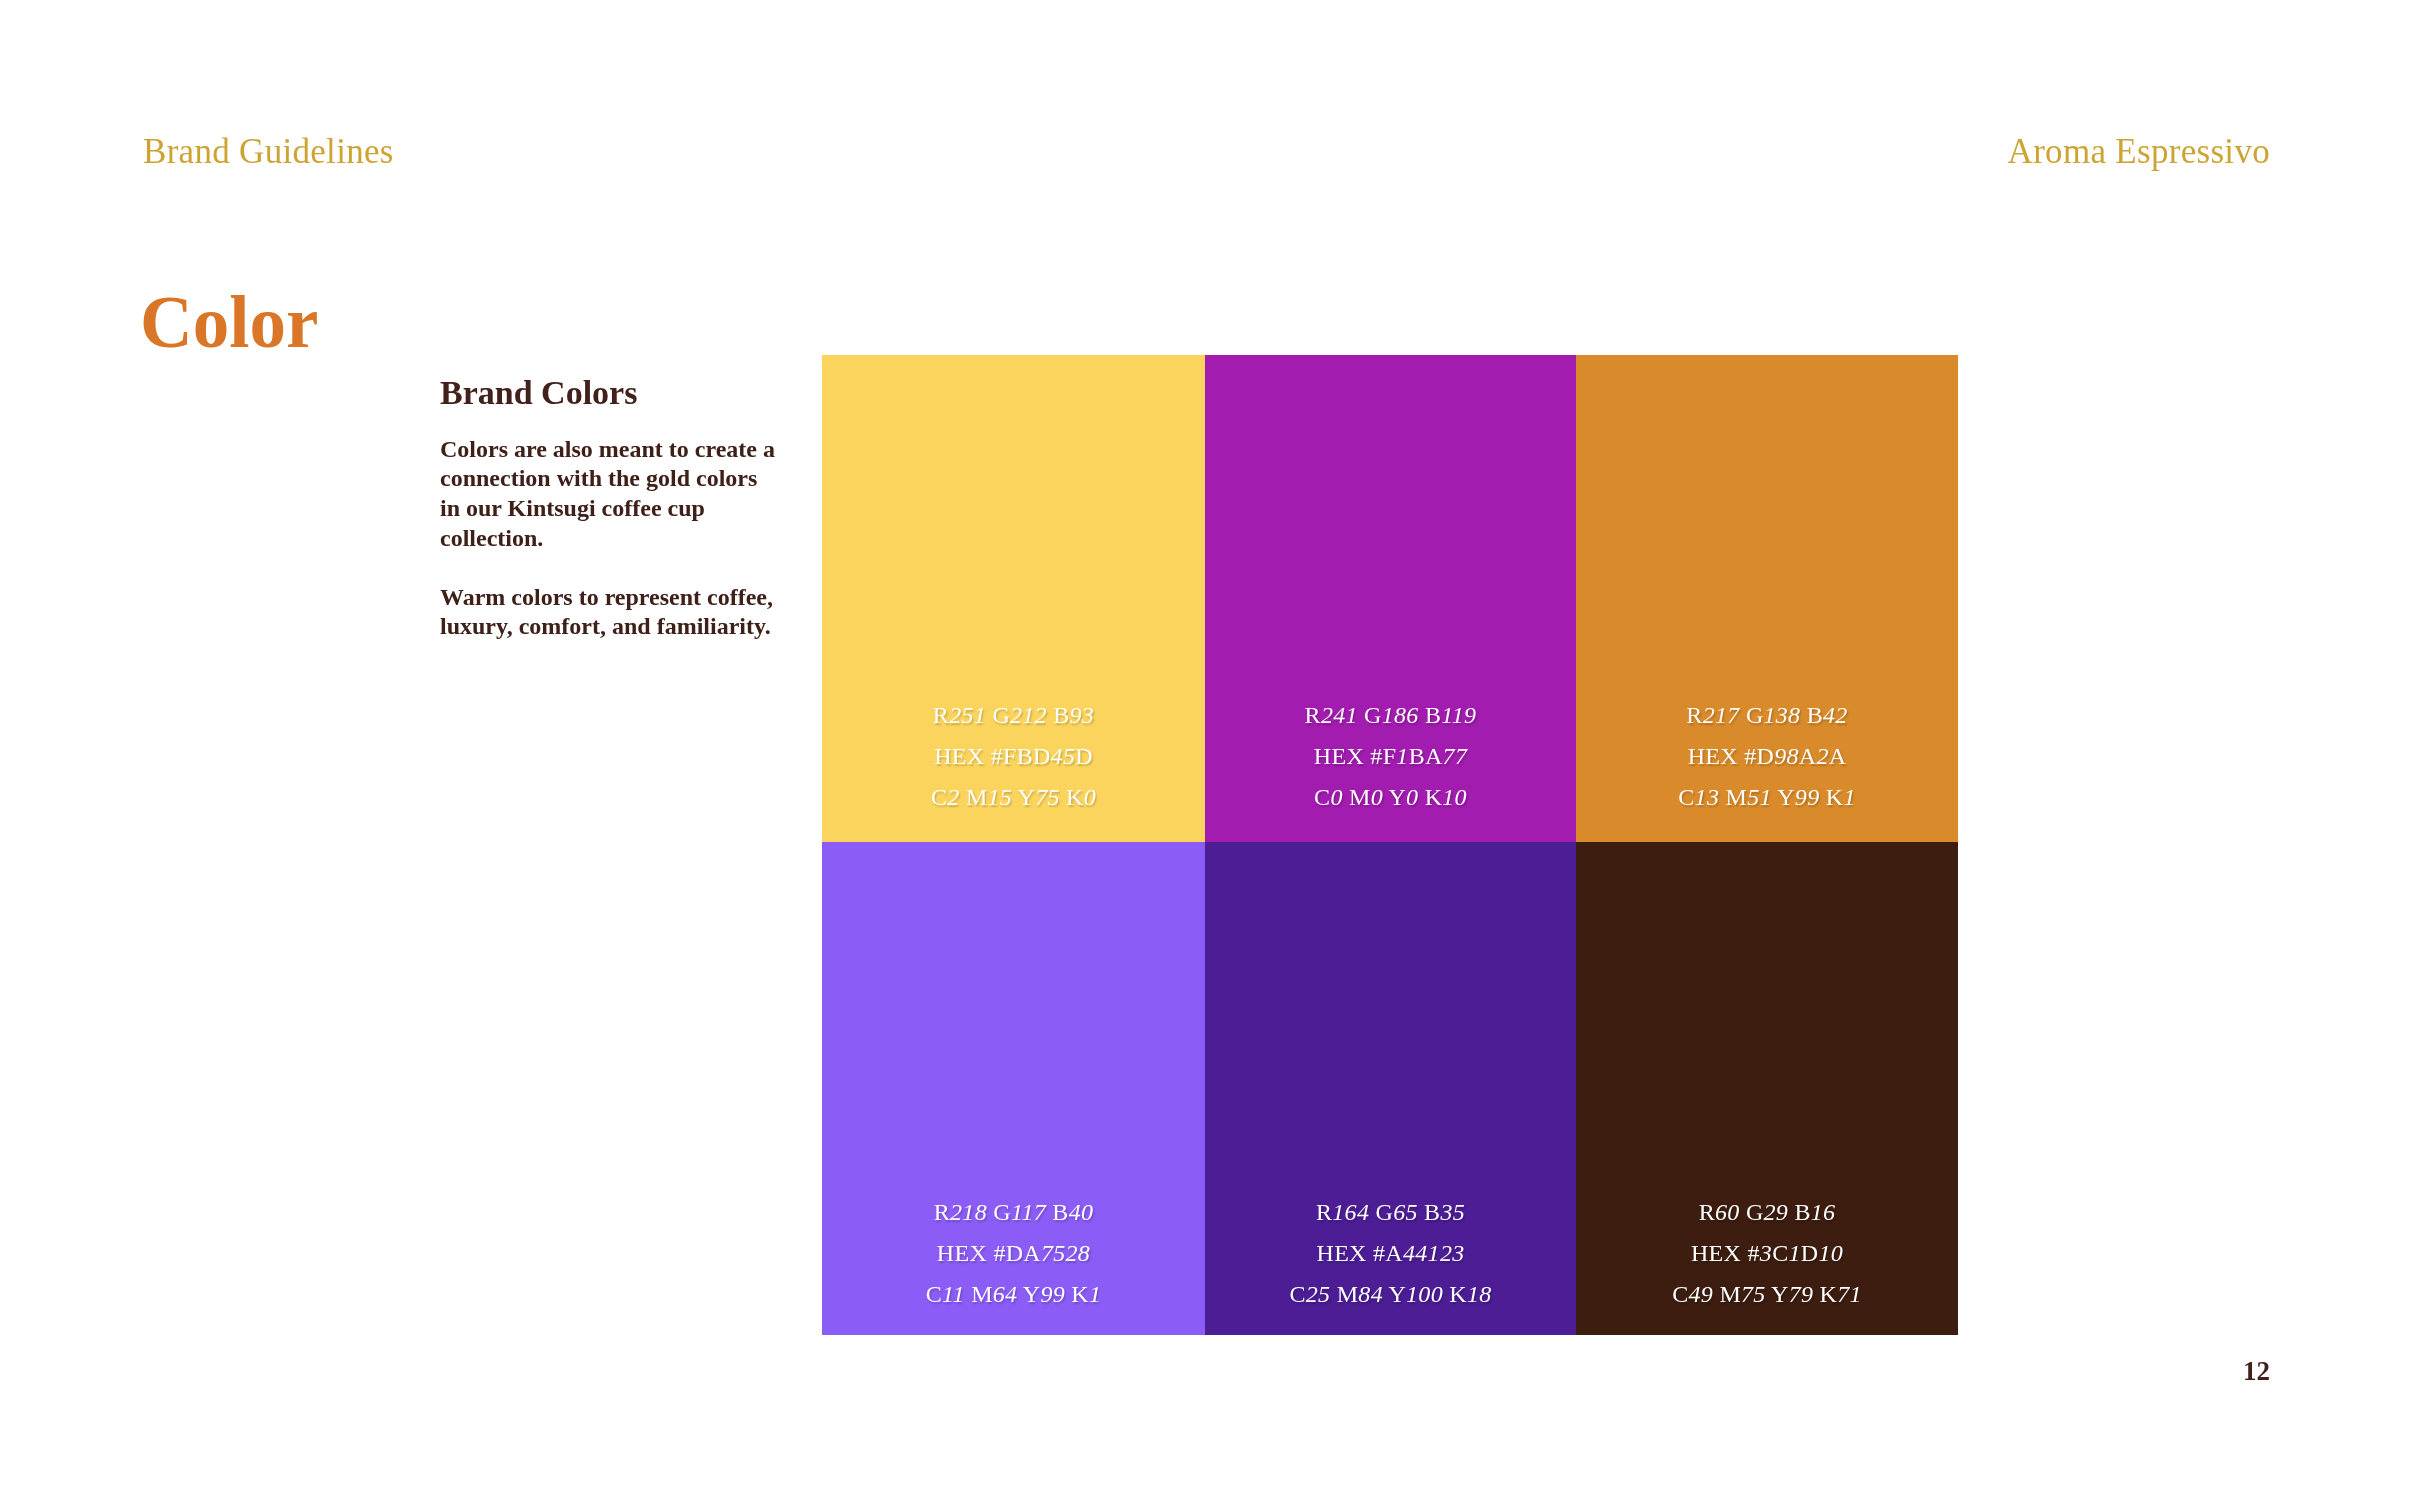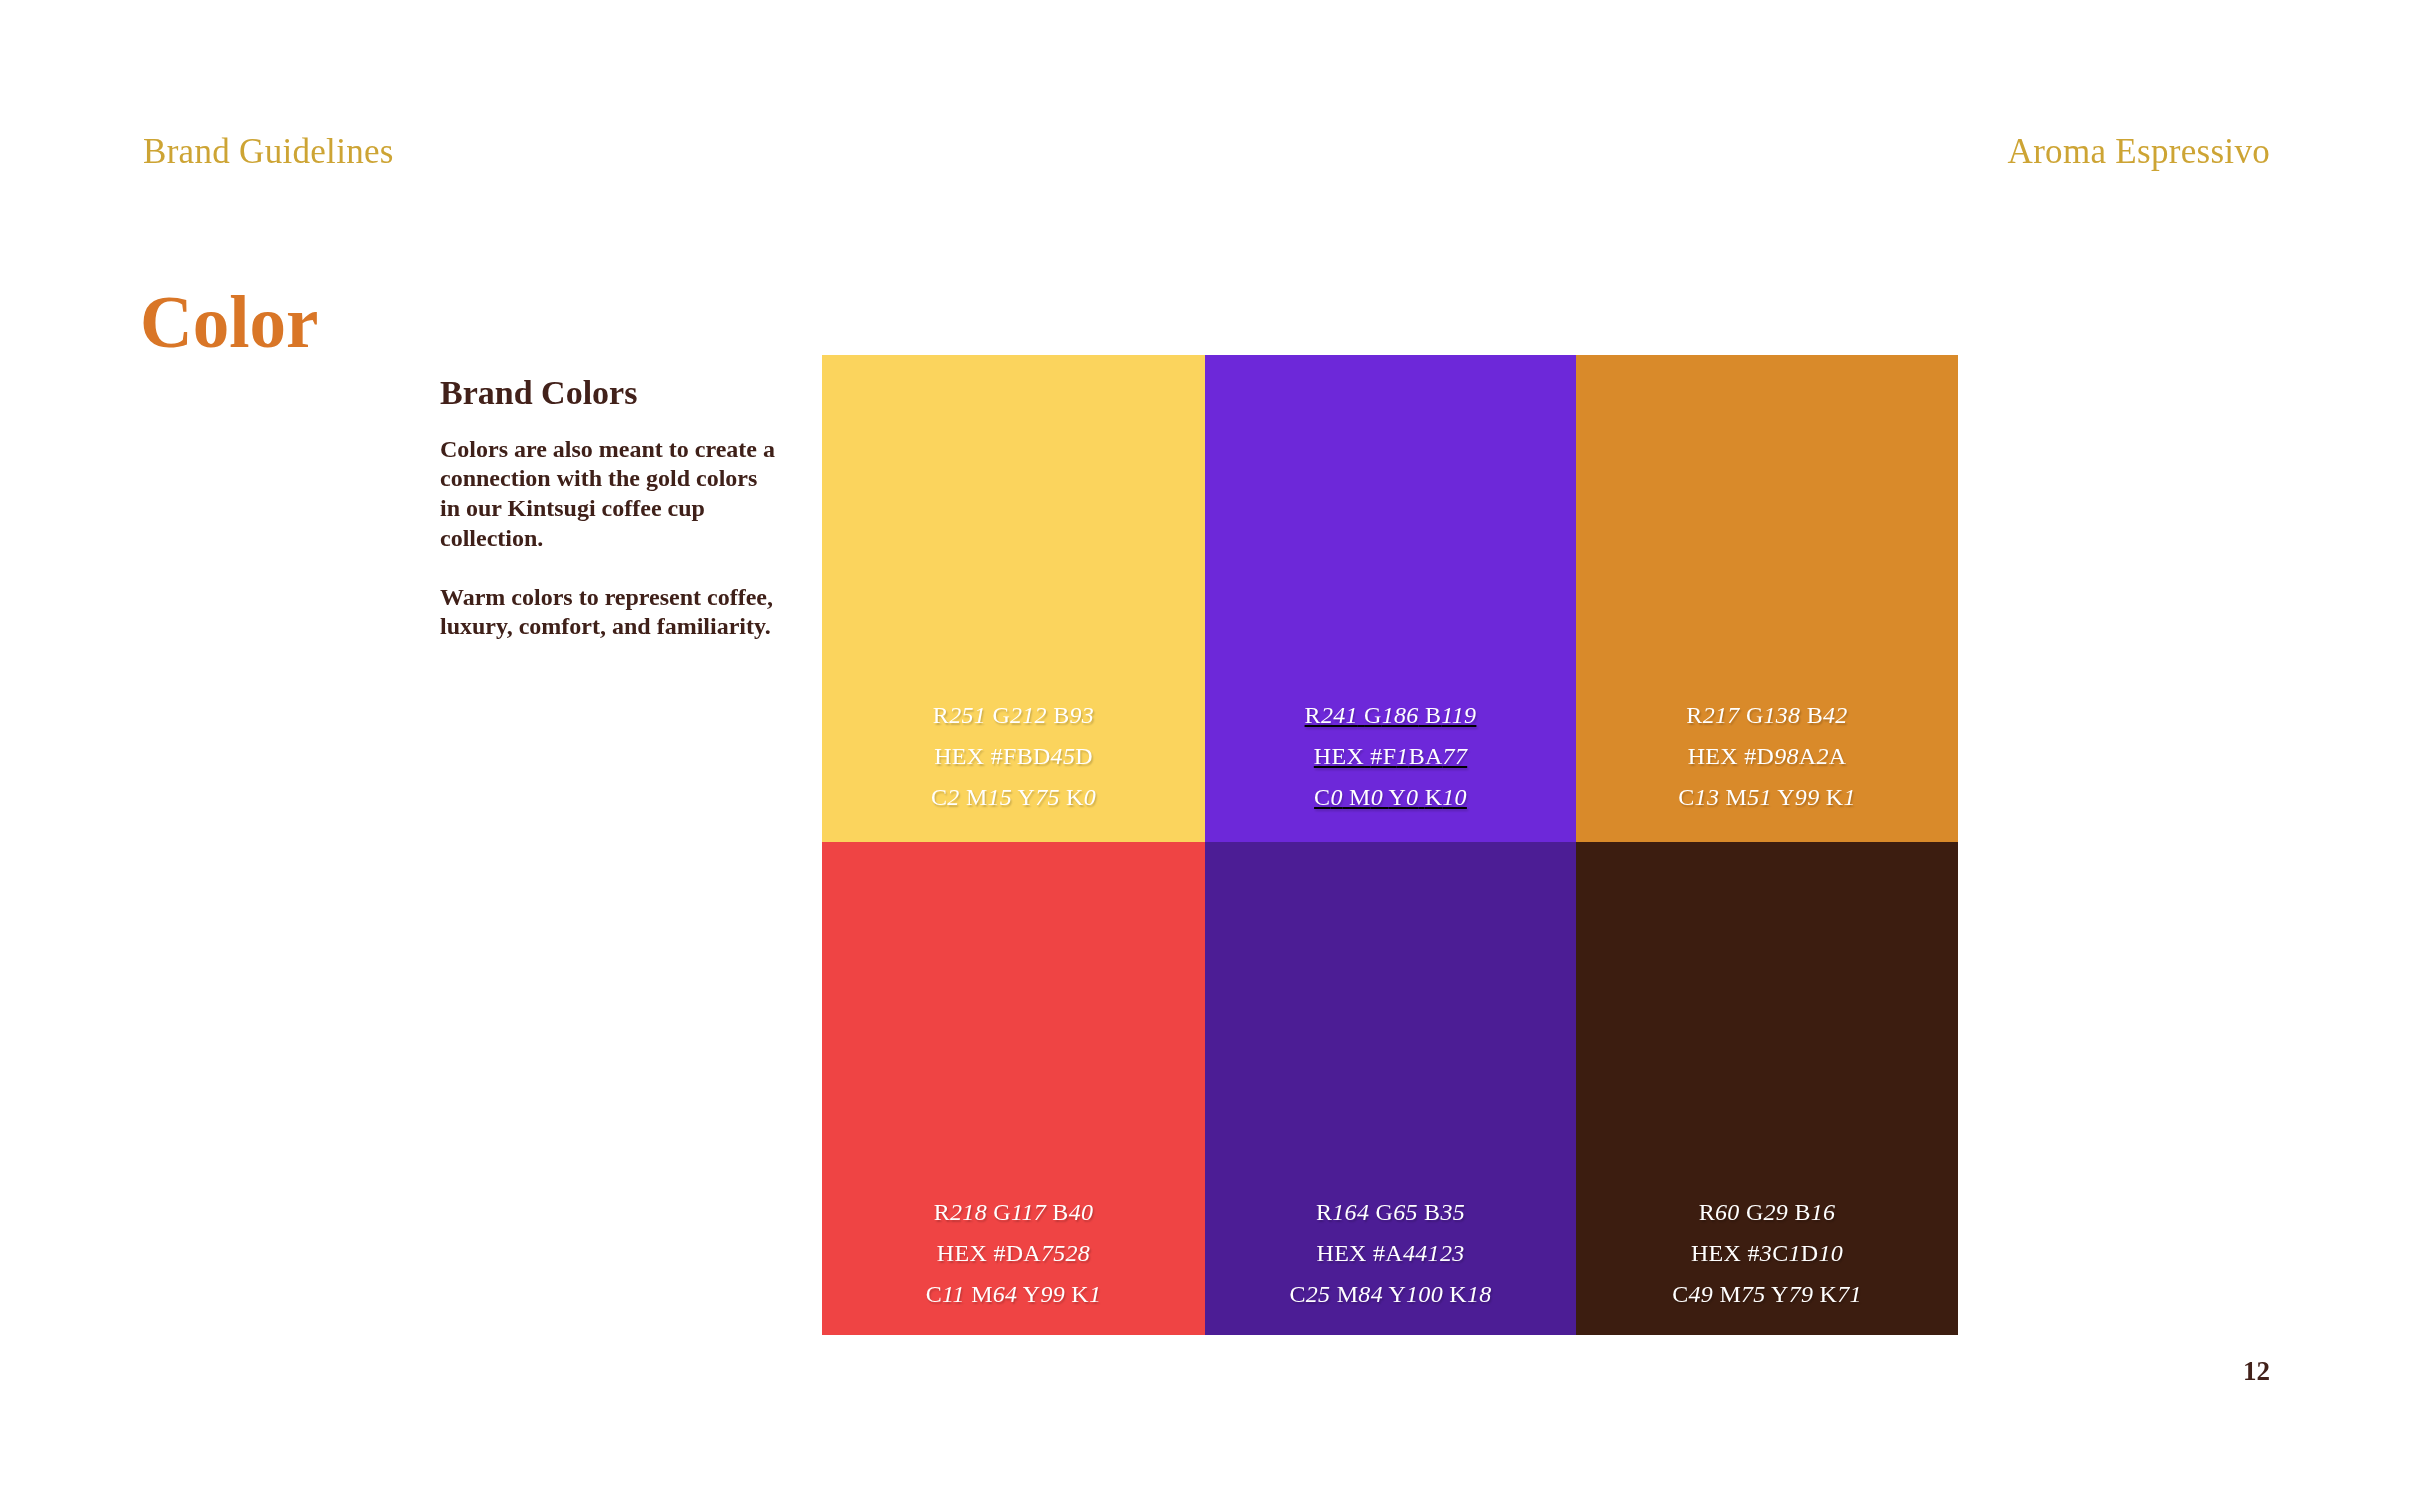--- a/index.html
+++ b/index.html
@@ -129,31 +129,31 @@
   <p class="body-para">Colors are also meant to create a connection with the gold colors in our Kintsugi coffee cup collection.</p>
   <p class="body-para">Warm colors to represent coffee, luxury, comfort, and familiarity.</p>
 </div>
 
 <div class="swatch-grid" id="swatch-grid">
     <div class="swatch row-top" style="background: rgb(251, 212, 93);">
       <div class="swatch-line"><b>R</b><em>251</em> <b>G</b><em>212</em> <b>B</b><em>93</em></div>
       <div class="swatch-line"><b>HEX</b> <b>#FBD</b><em>45</em><b>D</b></div>
       <div class="swatch-line"><b>C</b><em>2</em> <b>M</b><em>15</em> <b>Y</b><em>75</em> <b>K</b><em>0</em></div>
     </div>
-    <div class="swatch row-top" style="background: #6d28d9; text-decoration: underline;">
+    <div class="swatch row-top" style="background: #a21caf;">
       <div class="swatch-line"><b>R</b><em>241</em> <b>G</b><em>186</em> <b>B</b><em>119</em></div>
       <div class="swatch-line"><b>HEX</b> <b>#F</b><em>1</em><b>BA</b><em>77</em></div>
       <div class="swatch-line"><b>C</b><em>0</em> <b>M</b><em>0</em> <b>Y</b><em>0</em> <b>K</b><em>10</em></div>
     </div>
     <div class="swatch row-top" style="background: rgb(217, 138, 42);">
       <div class="swatch-line"><b>R</b><em>217</em> <b>G</b><em>138</em> <b>B</b><em>42</em></div>
       <div class="swatch-line"><b>HEX</b> <b>#D</b><em>98</em><b>A</b><em>2</em><b>A</b></div>
       <div class="swatch-line"><b>C</b><em>13</em> <b>M</b><em>51</em> <b>Y</b><em>99</em> <b>K</b><em>1</em></div>
     </div>
-    <div class="swatch row-bottom" style="background: #ef4444;">
+    <div class="swatch row-bottom" style="background: #8b5cf6;">
       <div class="swatch-line"><b>R</b><em>218</em> <b>G</b><em>117</em> <b>B</b><em>40</em></div>
       <div class="swatch-line"><b>HEX</b> <b>#DA</b><em>7528</em></div>
       <div class="swatch-line"><b>C</b><em>11</em> <b>M</b><em>64</em> <b>Y</b><em>99</em> <b>K</b><em>1</em></div>
     </div>
     <div class="swatch row-bottom" style="background: #4c1d95;">
       <div class="swatch-line"><b>R</b><em>164</em> <b>G</b><em>65</em> <b>B</b><em>35</em></div>
       <div class="swatch-line"><b>HEX</b> <b>#A</b><em>44123</em></div>
       <div class="swatch-line"><b>C</b><em>25</em> <b>M</b><em>84</em> <b>Y</b><em>100</em> <b>K</b><em>18</em></div>
     </div>
     <div class="swatch row-bottom" style="background: rgb(60, 29, 16);">

